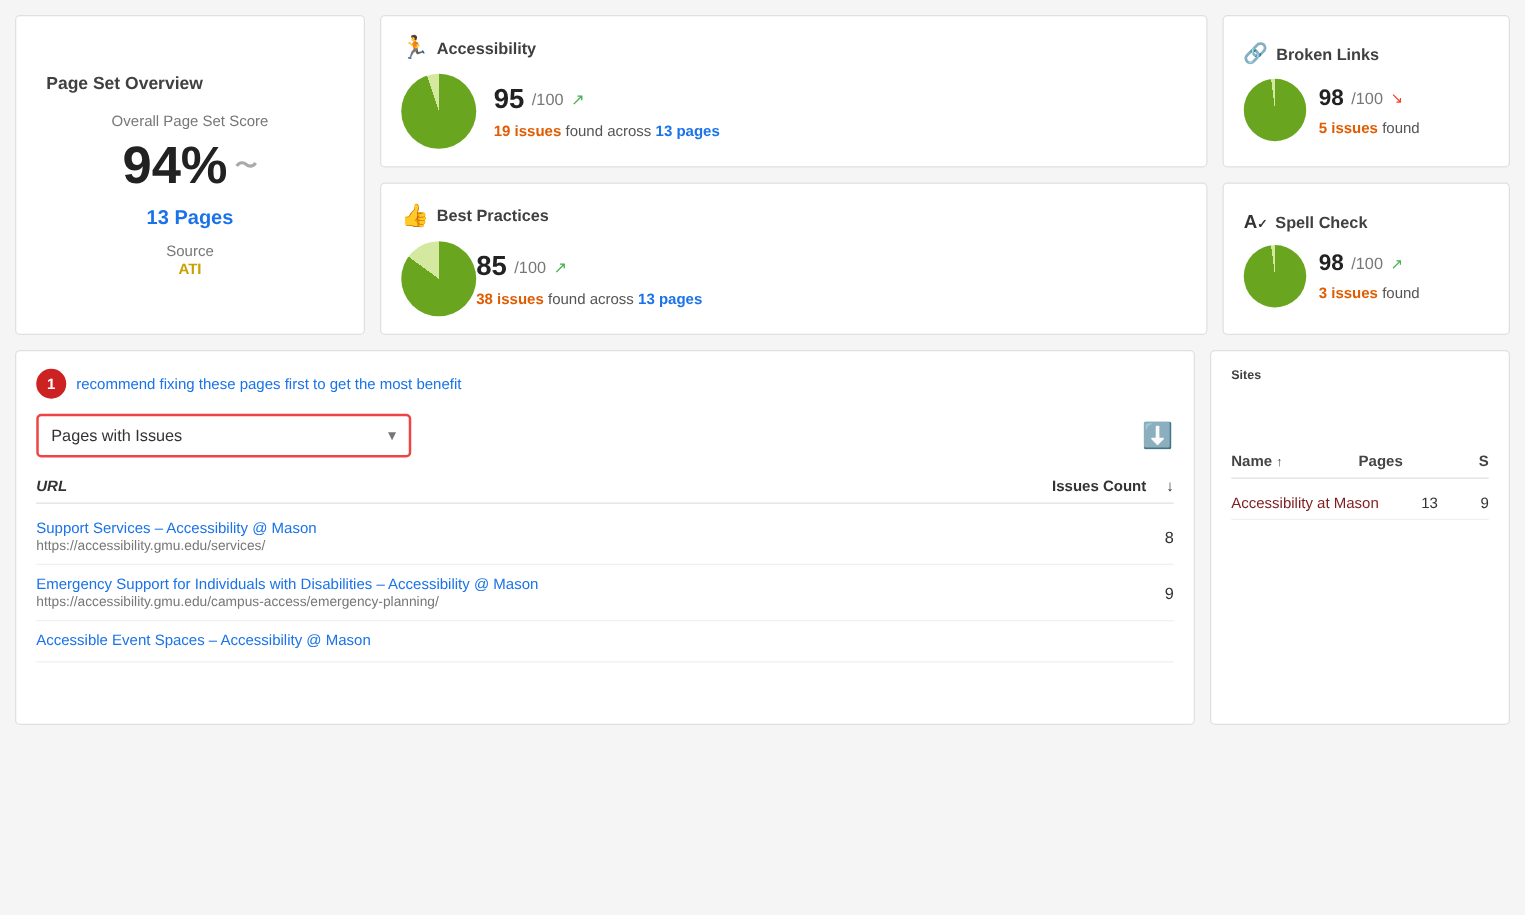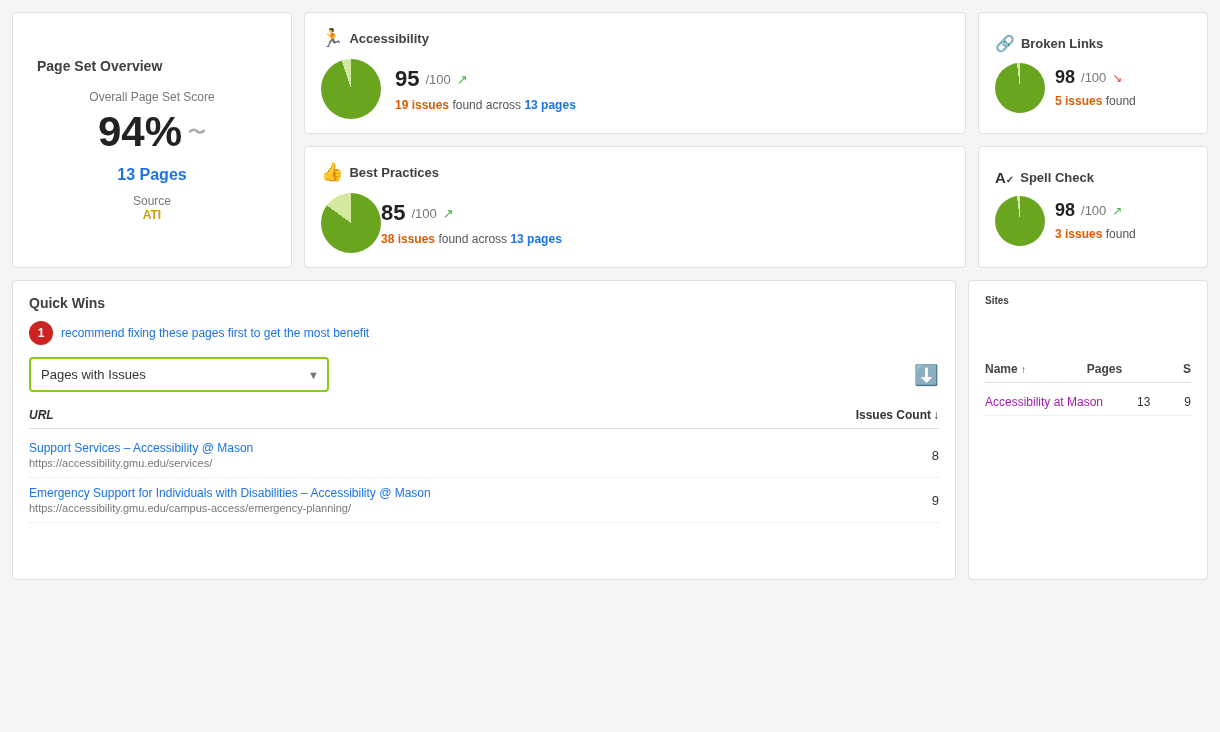--- a/index.html
+++ b/index.html
@@ -224,21 +224,21 @@
     }
 
     .dropdown-row {
       display: flex;
       align-items: center;
       gap: 12px;
       margin-bottom: 16px;
     }
 
     .dropdown-select {
-      border: 2px solid #84cc16;
+      border: 2px solid #ef4444;
       border-radius: 4px;
       padding: 8px 10px;
       font-size: 13px;
       color: #333;
       background: #fff;
       appearance: none;
       -webkit-appearance: none;
       width: 300px;
       cursor: pointer;
       outline: none;
@@ -280,21 +280,21 @@
       color: #333;
       font-style: italic;
     }
 
     .table-header-issues {
       font-size: 12px;
       font-weight: 700;
       color: #333;
       display: flex;
       align-items: center;
-      gap: 2px;
+      gap: 16px;
     }
 
     .table-row {
       display: flex;
       justify-content: space-between;
       align-items: center;
       padding: 8px 0;
       border-bottom: 1px solid #f0f0f0;
     }
 
@@ -347,21 +347,21 @@
     .sites-row {
       display: flex;
       justify-content: space-between;
       align-items: center;
       padding: 6px 0;
       border-bottom: 1px solid #f0f0f0;
       font-size: 12px;
     }
 
     .sites-name {
-      color: #a21caf;
+      color: #7f1d1d;
       cursor: pointer;
     }
   </style>
 </head>
 <body>
 
 <div class="main-container">
 
   <div class="top-row">
 
@@ -475,21 +475,20 @@
           </div>
         </div>
       </div>
 
     </div>
   </div>
 
   <div class="bottom-row">
 
     <div class="card quick-wins-card">
-      <div class="card-title">Quick Wins</div>
 
       <div class="badge-row">
         <div class="badge-circle">1</div>
         <span class="badge-text">
           <a href="#">recommend fixing these pages first to get the most benefit</a>
         </span>
       </div>
 
       <div class="dropdown-row">
         <div class="dropdown-wrapper">
@@ -520,20 +519,27 @@
       </div>
 
       <div class="table-row">
         <div class="table-row-left">
           <span class="row-title">Emergency Support for Individuals with Disabilities – Accessibility @ Mason</span>
           <span class="row-url">https://accessibility.gmu.edu/campus-access/emergency-planning/</span>
         </div>
         <span class="row-count">9</span>
       </div>
 
+      <div class="table-row">
+        <div class="table-row-left">
+          <span class="row-title">Accessible Event Spaces – Accessibility @ Mason</span>
+          <span class="row-url"></span>
+        </div>
+        <span class="row-count"></span>
+      </div>
 
     </div>
 
     <div class="card sites-card">
       <div class="card-title">Sites</div>
 
       <div style="height:40px;"></div>
 
       <div class="sites-table-header">
         <span>

